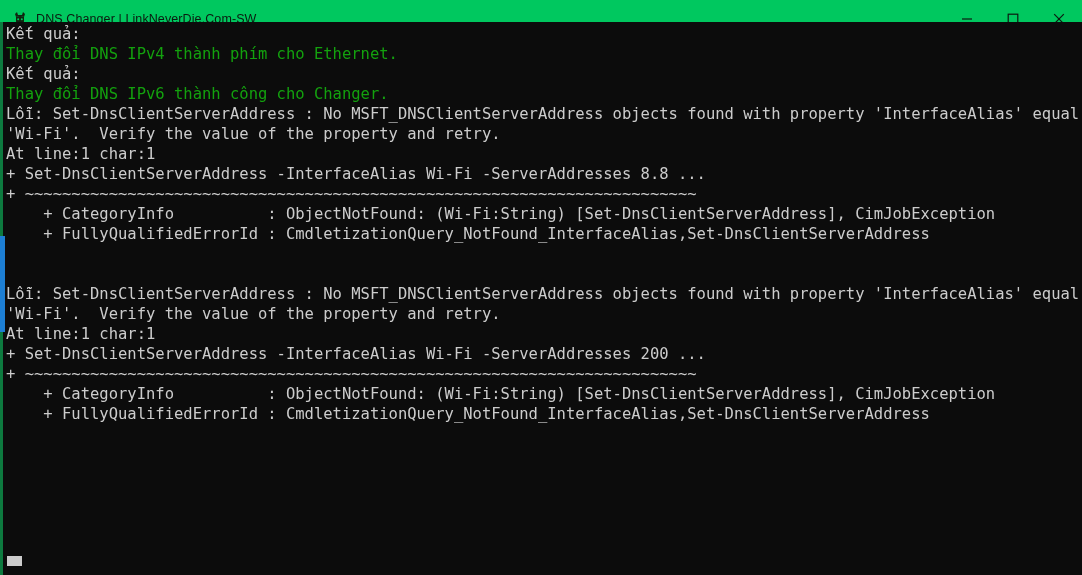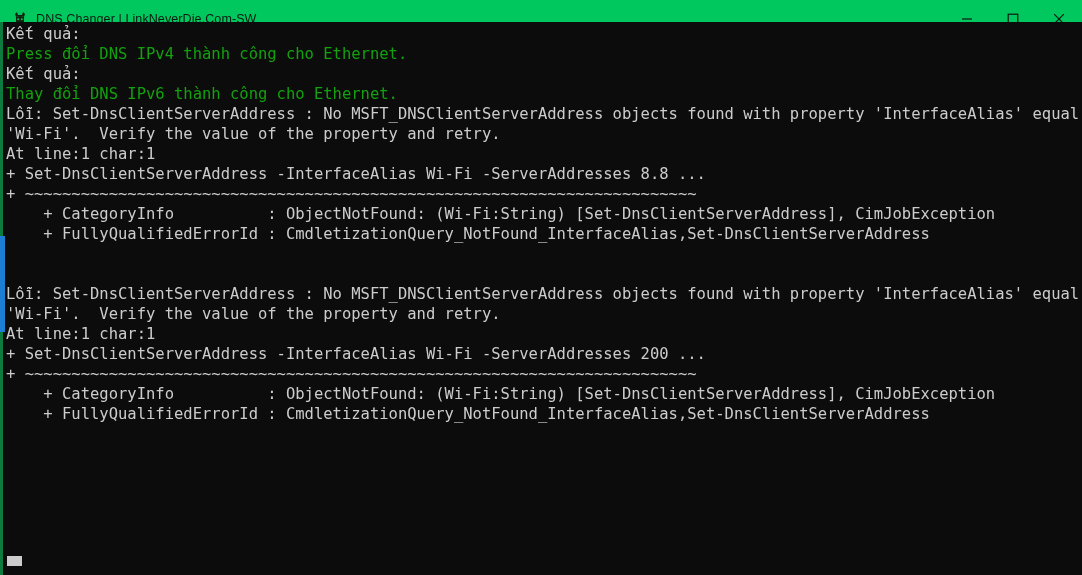--- a/index.html
+++ b/index.html
@@ -163,23 +163,23 @@
       </span>
     </span>
   </div>
 
   <div class="console">
     <div class="rail">
       <div class="rail-thumb"></div>
     </div>
     <div class="lines" id="console-lines">
         <div class="line c-white">Kết quả:</div>
-        <div class="line c-green">Press đổi DNS IPv4 thành công cho Ethernet.</div>
+        <div class="line c-green">Thay đổi DNS IPv4 thành phím cho Ethernet.</div>
         <div class="line c-white">Kết quả:</div>
-        <div class="line c-green">Thay đổi DNS IPv6 thành công cho Ethernet.</div>
+        <div class="line c-green">Thay đổi DNS IPv6 thành công cho Changer.</div>
         <div class="line c-white">Lỗi: Set-DnsClientServerAddress : No MSFT_DNSClientServerAddress objects found with property 'InterfaceAlias' equal to</div>
         <div class="line c-white">'Wi-Fi'.  Verify the value of the property and retry.</div>
         <div class="line c-white">At line:1 char:1</div>
         <div class="line c-white">+ Set-DnsClientServerAddress -InterfaceAlias Wi-Fi -ServerAddresses 8.8 ...</div>
         <div class="line c-white">+ ~~~~~~~~~~~~~~~~~~~~~~~~~~~~~~~~~~~~~~~~~~~~~~~~~~~~~~~~~~~~~~~~~~~~~~~~</div>
         <div class="line c-white">    + CategoryInfo          : ObjectNotFound: (Wi-Fi:String) [Set-DnsClientServerAddress], CimJobException</div>
         <div class="line c-white">    + FullyQualifiedErrorId : CmdletizationQuery_NotFound_InterfaceAlias,Set-DnsClientServerAddress</div>
         <div class="line c-blank"> </div>
         <div class="line c-blank"> </div>
         <div class="line c-white">Lỗi: Set-DnsClientServerAddress : No MSFT_DNSClientServerAddress objects found with property 'InterfaceAlias' equal to</div>

